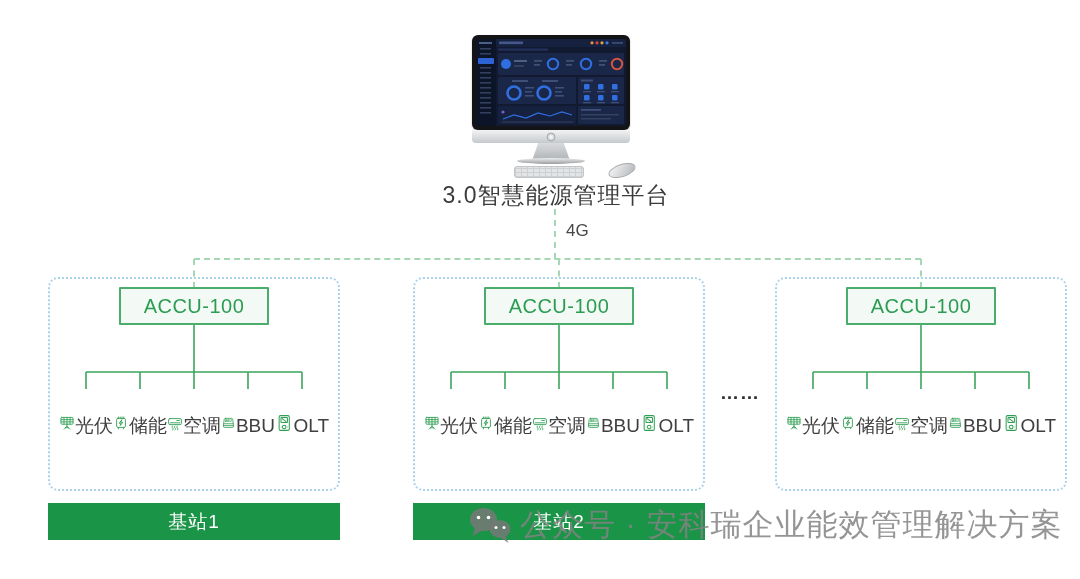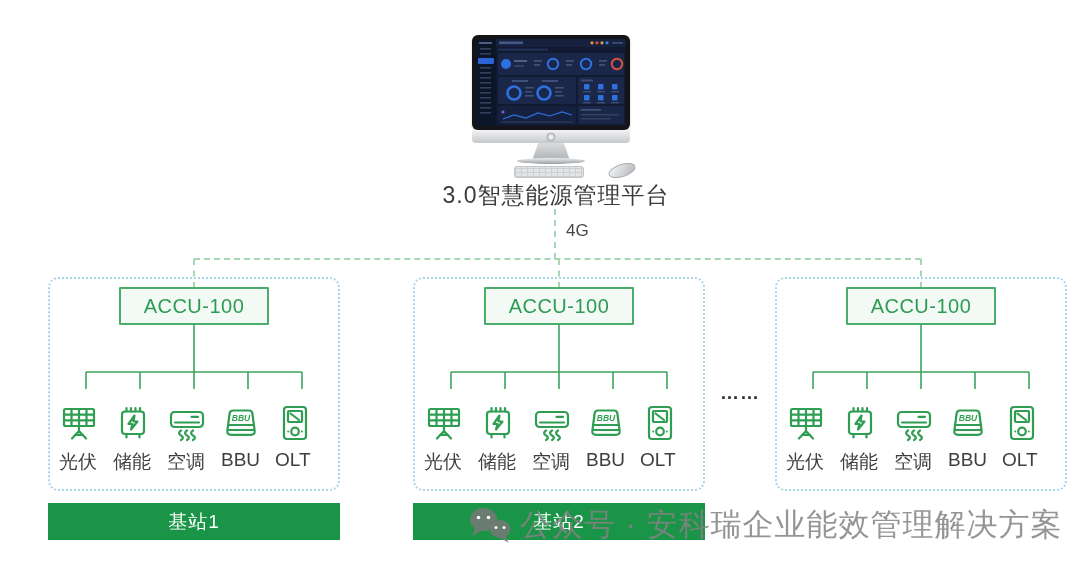--- a/index.html
+++ b/index.html
@@ -41,21 +41,21 @@
   .group{position:absolute;top:277px;width:292px;height:263px;}
   .g1{left:48px;} .g2{left:413px;} .g3{left:775px;}
   .dotted-box{position:absolute;left:0;top:0;width:292px;height:214px;box-sizing:border-box;
               border:2px dotted #a9d2ec;border-radius:10px;}
   .accu-chip{position:absolute;top:10px;left:50%;transform:translateX(-50%);
              width:150px;height:38px;box-sizing:border-box;border:2px solid #4aad6b;border-radius:1px;
              background:#f3faf5;color:#2d9c53;font-size:20px;display:flex;align-items:center;justify-content:center;
              letter-spacing:.5px;}
   .tree-svg{position:absolute;left:0;top:48px;}
   .devices-row{position:absolute;left:11px;top:126px;width:270px;display:flex;}
-  .device-col{width:54px;display:flex;flex-direction:column;}
+  .device-col{width:54px;display:flex;flex-direction:row;align-items:center;}
   .dev-icon{width:40px;height:40px;display:block;}
   .device-label{margin-top:6px;font-size:19px;color:#3f3f3f;white-space:nowrap;}
   .banner{position:absolute;left:0;bottom:0;width:292px;height:37px;background:#1a9447;
           color:#ffffff;font-size:19px;display:flex;align-items:center;justify-content:center;letter-spacing:1px;}
 
   .dots-sep{position:absolute;left:710px;top:382px;width:60px;text-align:center;
             font-size:19px;font-weight:bold;color:#2e2e2e;letter-spacing:1px;}
 
   
   .watermark{position:absolute;left:468px;top:504px;display:flex;align-items:center;gap:8px;

